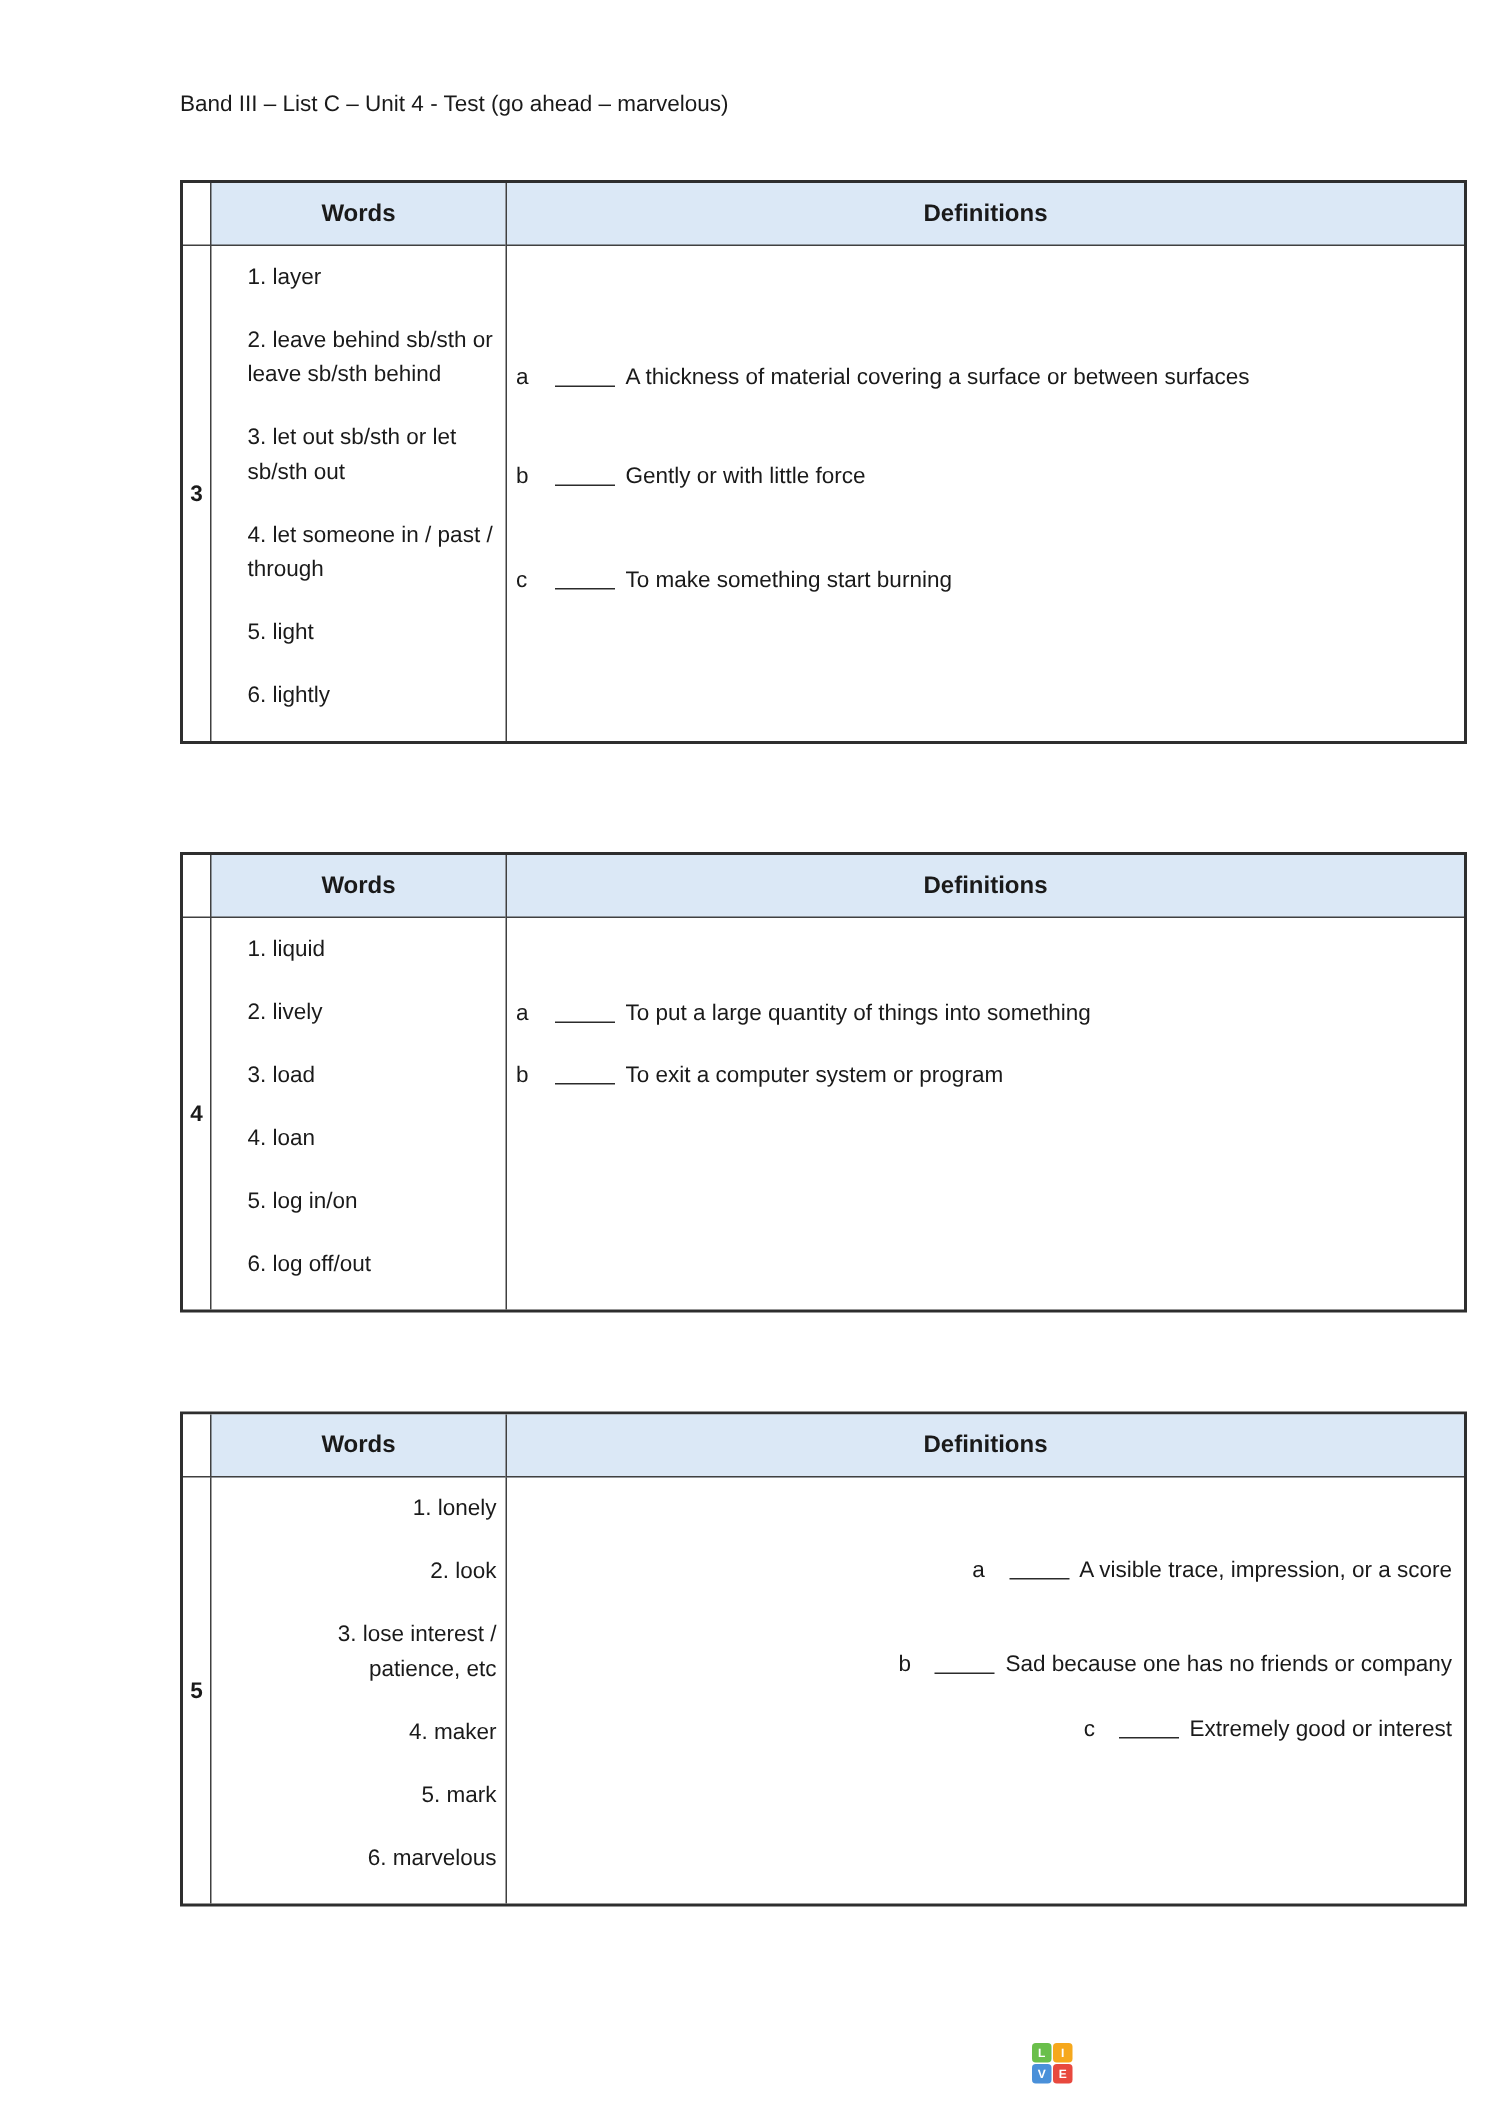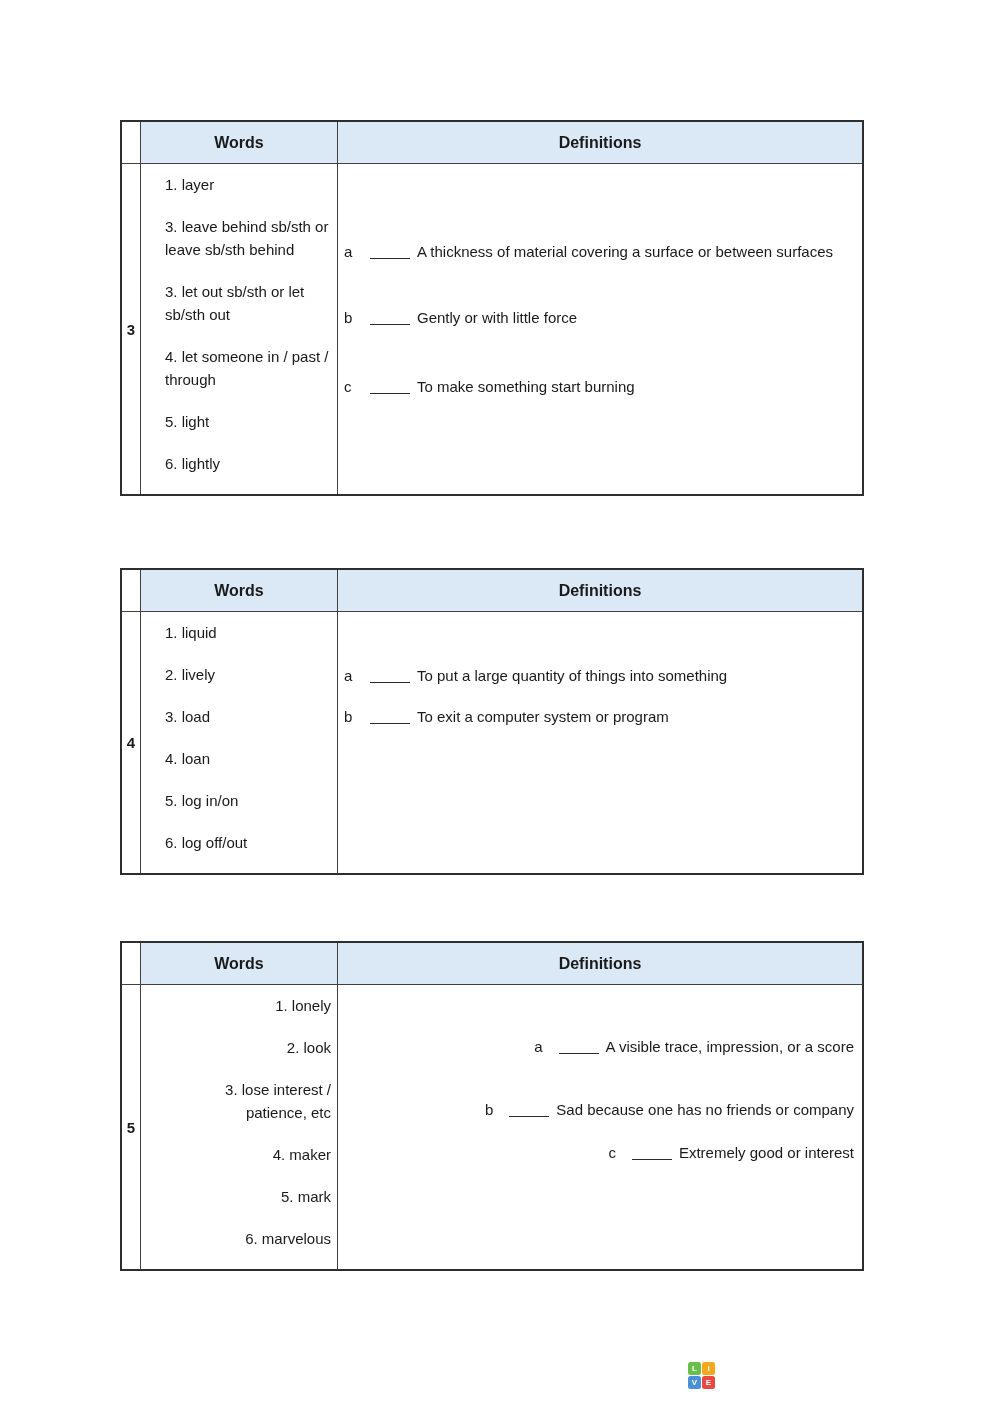--- a/index.html
+++ b/index.html
@@ -2,21 +2,21 @@
 <html style="--header-bg: #dbe8f6; --brand-navy: #1d3e6f; --logo-green: #6abf4b; --logo-orange: #f6a81c; --logo-blue: #4a90d9; --logo-red: #e8493e;"><head>
 <meta charset="utf-8">
 <style>
   html,body{margin:0;padding:0;background:#ffffff;}
   body{font-family:"Liberation Sans","DejaVu Sans",sans-serif;color:#1a1a1a;}
   .page{position:relative;width:1000px;height:1414px;background:#ffffff;overflow:hidden;}
 
   .doc-title{position:absolute;left:120px;top:61px;font-size:15px;color:#1a1a1a;white-space:nowrap;}
 
   
-  .wtable{position:absolute;left:120px;width:744px;display:grid;
+  .wtable{position:absolute;left:120px;width:858px;display:grid;
           grid-template-columns:18px 197px 1fr;
           border:2px solid #2e2e2e;box-sizing:border-box;background:#fff;}
   .wtable .cell{box-sizing:border-box;}
   .hnum{background:#ffffff;border-bottom:1px solid #404040;}
   .hwords,.hdefs{background:var(--header-bg);border-bottom:1px solid #404040;border-left:1px solid #404040;
                  display:flex;align-items:center;justify-content:center;
                  font-weight:bold;font-size:16px;height:42px;}
   .bnum{display:flex;align-items:center;justify-content:center;font-weight:bold;font-size:15px;}
   .bwords{border-left:1px solid #404040;padding:9px 6px 0 6px;font-size:15px;}
   .bwords p{margin:0 0 19px 18px;line-height:23px;}
@@ -40,30 +40,31 @@
   .logo-sq{border-radius:2.5px;display:flex;align-items:center;justify-content:center;
            color:#ffffff;font-size:8px;font-weight:bold;line-height:1;}
   .sq-0{background:var(--logo-green);}  .sq-1{background:var(--logo-orange);}
   .sq-2{background:var(--logo-blue);}   .sq-3{background:var(--logo-red);}
   .brand-text{font-size:29px;font-weight:800;color:var(--brand-navy);letter-spacing:-0.5px;line-height:1;}
 </style>
 </head>
 <body>
 
 <div class="page">
+  <div class="doc-title">Band III – List C – Unit 4 - Test (go ahead – marvelous)</div>
 
   <div id="tables-container">
   <section class="wtable t0">
     <div class="cell hnum"></div>
     <div class="cell hwords">Words</div>
     <div class="cell hdefs">Definitions</div>
     <div class="cell bnum">3</div>
     <div class="cell bwords">
           <p>1. layer</p>
-          <p>3. leave behind sb/sth or leave sb/sth behind</p>
+          <p>2. leave behind sb/sth or leave sb/sth behind</p>
           <p>3. let out sb/sth or let sb/sth out</p>
           <p>4. let someone in / past / through</p>
           <p>5. light</p>
           <p>6. lightly</p>
         </div>
     <div class="cell bdefs">
           <div class="def-row def-0"><span class="def-letter">a</span><span class="def-blank"></span><span class="def-text">A thickness of material covering a surface or between surfaces</span></div>
           <div class="def-row def-1"><span class="def-letter">b</span><span class="def-blank"></span><span class="def-text">Gently or with little force</span></div>
           <div class="def-row def-2"><span class="def-letter">c</span><span class="def-blank"></span><span class="def-text">To make something start burning</span></div>
         </div>

